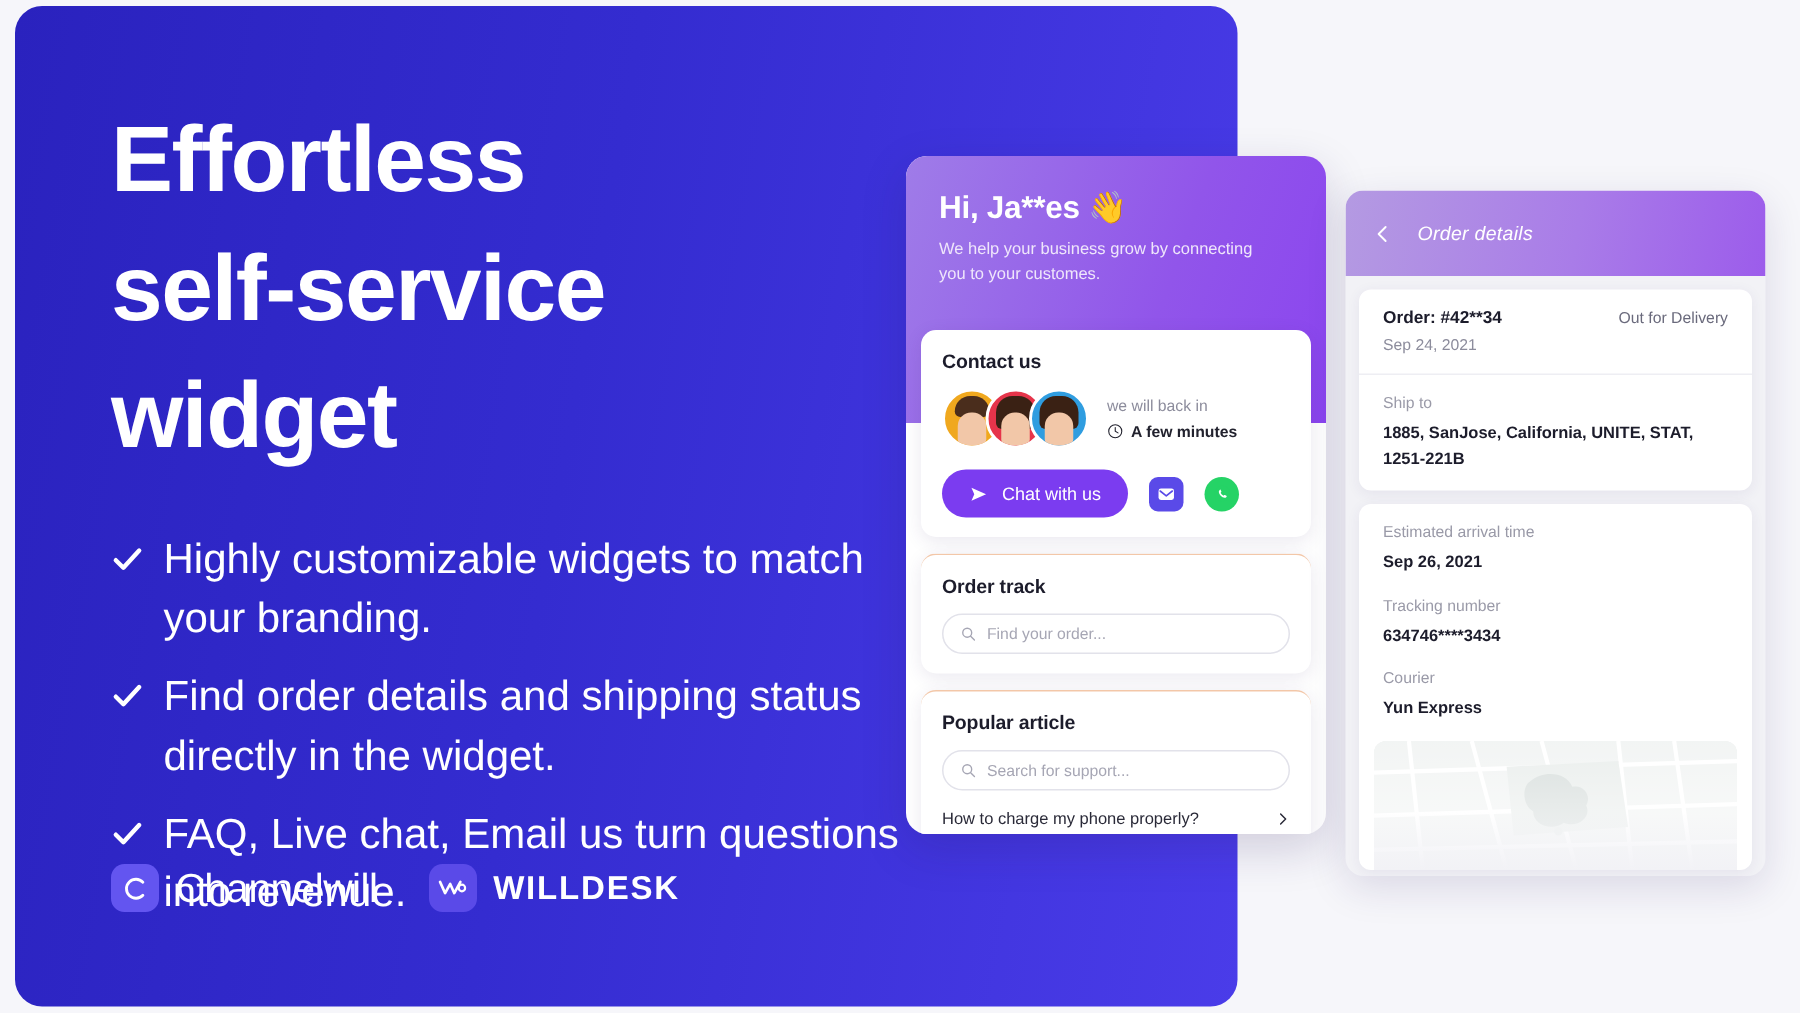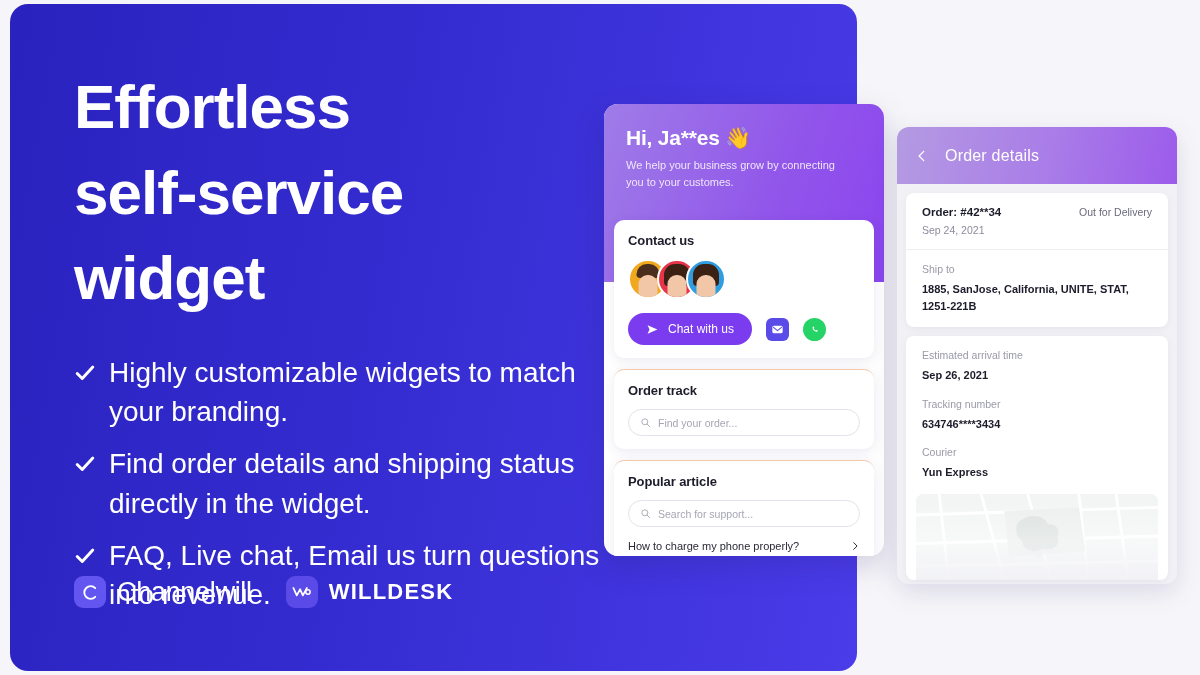--- a/index.html
+++ b/index.html
@@ -18,21 +18,20 @@
   
   .hero {
     position: absolute;
     left: 10px;
     top: 4px;
     width: 815px;
     height: 667px;
     border-radius: 18px;
     background: linear-gradient(100deg, #2a22be 0%, #342cd0 45%, #4a3ce9 100%);
     overflow: hidden;
-    padding-left: 32px;
   }
   .hero-inner {
     position: absolute;
     left: 64px;
     top: 60px;
     width: 600px;
   }
   .hero-title {
     color: #ffffff;
     font-size: 62px;
@@ -289,22 +288,23 @@
     height: 57px;
     background: linear-gradient(100deg, #b49ae2 0%, #a97ce8 55%, #9c5ceb 100%);
     display: flex;
     align-items: center;
     gap: 16px;
     padding: 0 18px;
     box-sizing: border-box;
   }
   .order-head-title {
     color: #ffffff;
-    font-size: 16px;
+    font-size: 13px;
     letter-spacing: .2px;
+    font-style: italic;
   }
   .order-body {
     padding: 9px;
     box-sizing: border-box;
   }
   .ocard {
     background: #ffffff;
     border-radius: 8px;
     box-shadow: 0 2px 9px rgba(60, 40, 110, .07);
     margin-bottom: 9px;
@@ -426,20 +426,30 @@
             </div>
           <div class="av av-2">
               <div class="hair"></div>
               <div class="face"></div>
             </div>
           <div class="av av-3">
               <div class="hair"></div>
               <div class="face"></div>
             </div>
         </div>
+        <div class="eta">
+          <div class="eta-top">we will back in</div>
+          <div class="eta-bottom">
+            <svg width="11" height="11" viewBox="0 0 24 24">
+              <circle cx="12" cy="12" r="9.5" fill="none" stroke="#22222e" stroke-width="1.6"></circle>
+              <path d="M12 6.6V12l4 2.4" fill="none" stroke="#22222e" stroke-width="1.6" stroke-linecap="round"></path>
+            </svg>
+            <span>A few minutes</span>
+          </div>
+        </div>
       </div>
       <div class="actions-row">
         <button class="chat-btn">
           <svg width="13" height="13" viewBox="0 0 24 24">
             <path d="M3 4 L21 12 L3 20 L6.5 12 Z" fill="#ffffff"></path>
           </svg>
           <span>Chat with us</span>
         </button>
         <div class="icon-sq">
           <svg width="13" height="13" viewBox="0 0 24 24">

